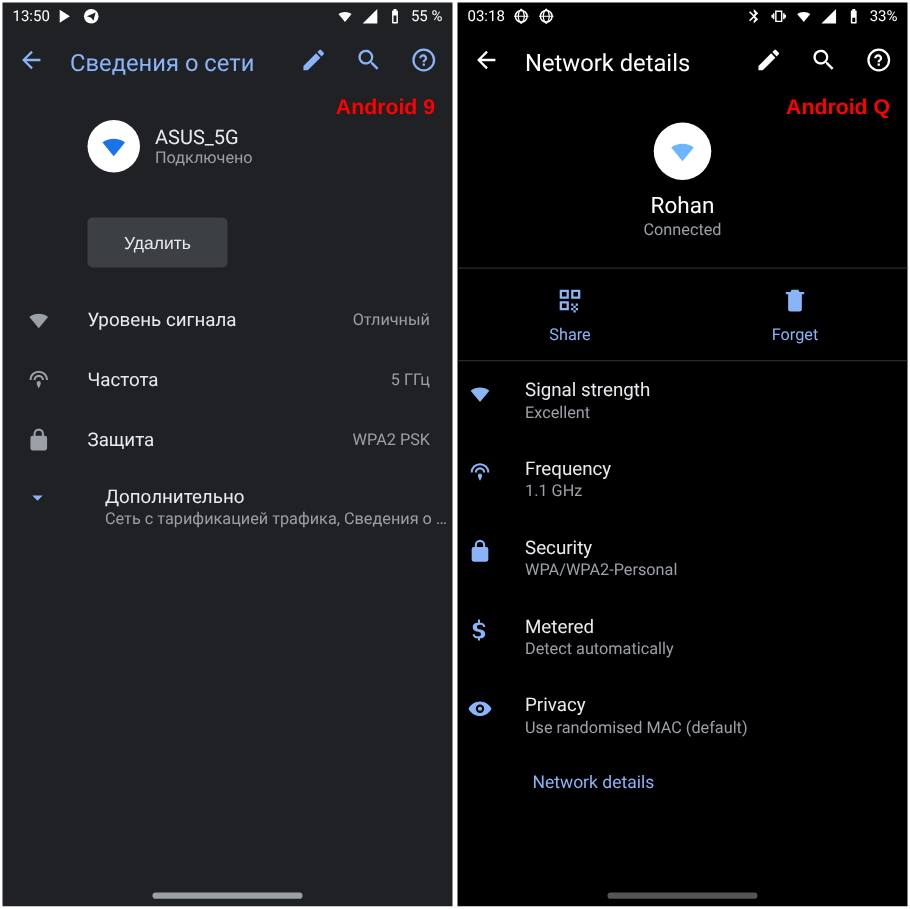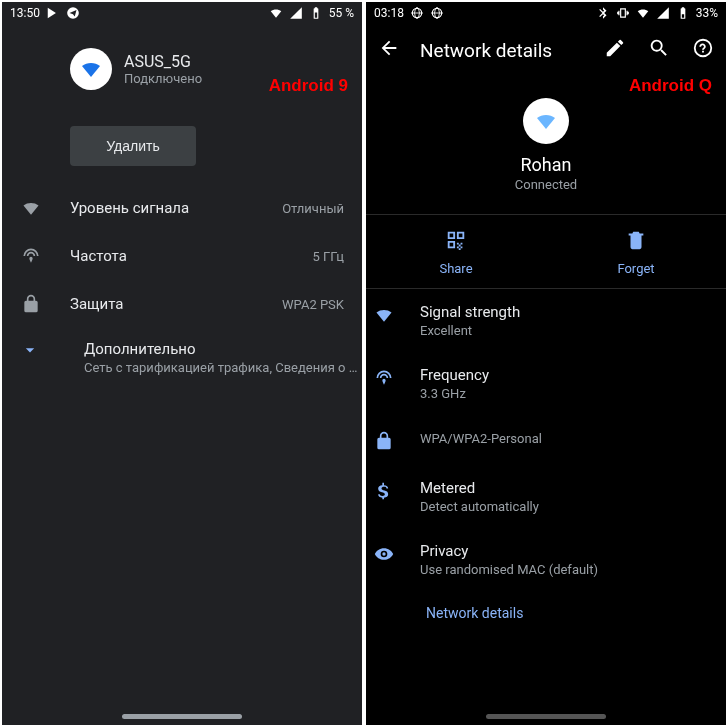--- a/index.html
+++ b/index.html
@@ -71,21 +71,21 @@
   .wifi-circle {
     width: 42px; height: 42px; border-radius: 50%; background: #fff;
     display: flex; align-items: center; justify-content: center;
   }
   .wifi-circle svg { width: 24px; height: 24px; fill: #1a73e8; }
   .net-head-left .net-name { font-size: 16px; color: #e8eaed; }
   .net-head-left .net-status { font-size: 13px; color: #9aa0a6; }
 
   .forget-btn-left {
     margin: 28px 0 18px 68px;
-    width: 126px; height: 40px;
+    width: 112px; height: 40px;
     background: #3c4043;
     color: #e8eaed;
     border: none; border-radius: 4px;
     font-size: 14px;
     cursor: pointer;
   }
 
   
   .row-left {
     display: flex; align-items: center;
@@ -165,20 +165,37 @@
       <span><svg viewBox="0 0 24 24">
             <path d="M2 22h20V2L2 22z"></path>
           </svg></span>
       <span><svg viewBox="0 0 24 24">
             <path d="M15 4h-1V2h-4v2H9c-.6 0-1 .4-1 1v16c0 .6.4 1 1 1h6c.6 0 1-.4 1-1V5c0-.6-.4-1-1-1zm-1 16h-4v-9h4v9z"></path>
           </svg></span>
       <span>55 %</span>
     </div>
   </div>
 
+  <div class="app-bar blue">
+    <span class="icon back"><svg viewBox="0 0 24 24">
+          <path d="M20 11H7.8l5.6-5.6L12 4l-8 8 8 8 1.4-1.4L7.8 13H20v-2z"></path>
+        </svg></span>
+    <span class="title">Сведения о сети</span>
+    <div class="actions">
+      <span class="icon"><svg viewBox="0 0 24 24">
+            <path d="M3 17.25V21h3.75L17.8 9.94l-3.75-3.75L3 17.25zM20.7 7.04a1 1 0 000-1.41l-2.34-2.34a1 1 0 00-1.41 0L15.13 5.1l3.75 3.75 1.82-1.81z"></path>
+          </svg></span>
+      <span class="icon"><svg viewBox="0 0 24 24">
+            <path d="M15.5 14h-.8l-.3-.3a6.5 6.5 0 10-.7.7l.3.3v.8l5 5 1.5-1.5-5-5zM9.5 14a4.5 4.5 0 110-9 4.5 4.5 0 010 9z"></path>
+          </svg></span>
+      <span class="icon"><svg viewBox="0 0 24 24">
+            <path d="M12 2a10 10 0 100 20 10 10 0 000-20zm0 18a8 8 0 110-16 8 8 0 010 16zm-1-5h2v2h-2v-2zm2-1h-2v-.5c0-1.5 2-1.8 2-3 0-.8-.7-1.5-1.5-1.5S10 9.7 10 10.5H8c0-2 1.6-3.5 3.5-3.5S15 8.5 15 10.5c0 2-2 2.2-2 3.5z"></path>
+          </svg></span>
+    </div>
+  </div>
 
   <div class="version-tag">Android 9</div>
 
   <div class="net-head-left">
     <div class="wifi-circle">
       <svg viewBox="0 0 24 24">
           <path d="M12 20l9-11c-5-4-13-4-18 0l9 11z"></path>
         </svg>
     </div>
     <div>
@@ -327,31 +344,32 @@
   </div>
 
   <div class="row-right">
     <span class="ricon">
         <svg viewBox="0 0 24 24">
           <path d="M12 7a5 5 0 00-5 5h2a3 3 0 016 0h2a5 5 0 00-5-5zm0-4a9 9 0 00-9 9h2a7 7 0 0114 0h2a9 9 0 00-9-9zm0 10a2 2 0 00-2 2c0 1.1 1 3 2 5 1-2 2-3.9 2-5a2 2 0 00-2-2z"></path>
         </svg>
       </span>
     <div class="rtexts">
       <div class="rlabel">Frequency</div>
-      <div class="rvalue">3.3 GHz</div>
+      <div class="rvalue">1.1 GHz</div>
     </div>
   </div>
 
   <div class="row-right">
     <span class="ricon">
         <svg viewBox="0 0 24 24">
           <path d="M18 8h-1V6a5 5 0 00-10 0v2H6a2 2 0 00-2 2v10a2 2 0 002 2h12a2 2 0 002-2V10a2 2 0 00-2-2zM9 6a3 3 0 016 0v2H9V6z"></path>
         </svg>
       </span>
     <div class="rtexts">
+      <div class="rlabel">Security</div>
       <div class="rvalue">WPA/WPA2-Personal</div>
     </div>
   </div>
 
   <div class="row-right">
     <span class="ricon">
         <svg viewBox="0 0 24 24">
           <path d="M12 2v3c3 0 5 1.5 5 4h-2c0-1.5-1.2-2-3-2s-3 .7-3 2c0 1.5 1.5 2 3.5 2.5C15 12 17 13 17 16c0 2.5-2 4-5 4v2h-2v-2c-3 0-5-1.5-5-4h2c0 1.5 1.2 2 3 2s3-.7 3-2c0-1.5-1.5-2-3.5-2.5C7 13 5 12 5 9c0-2.5 2-4 5-4V2h2z"></path>
         </svg>
       </span>

